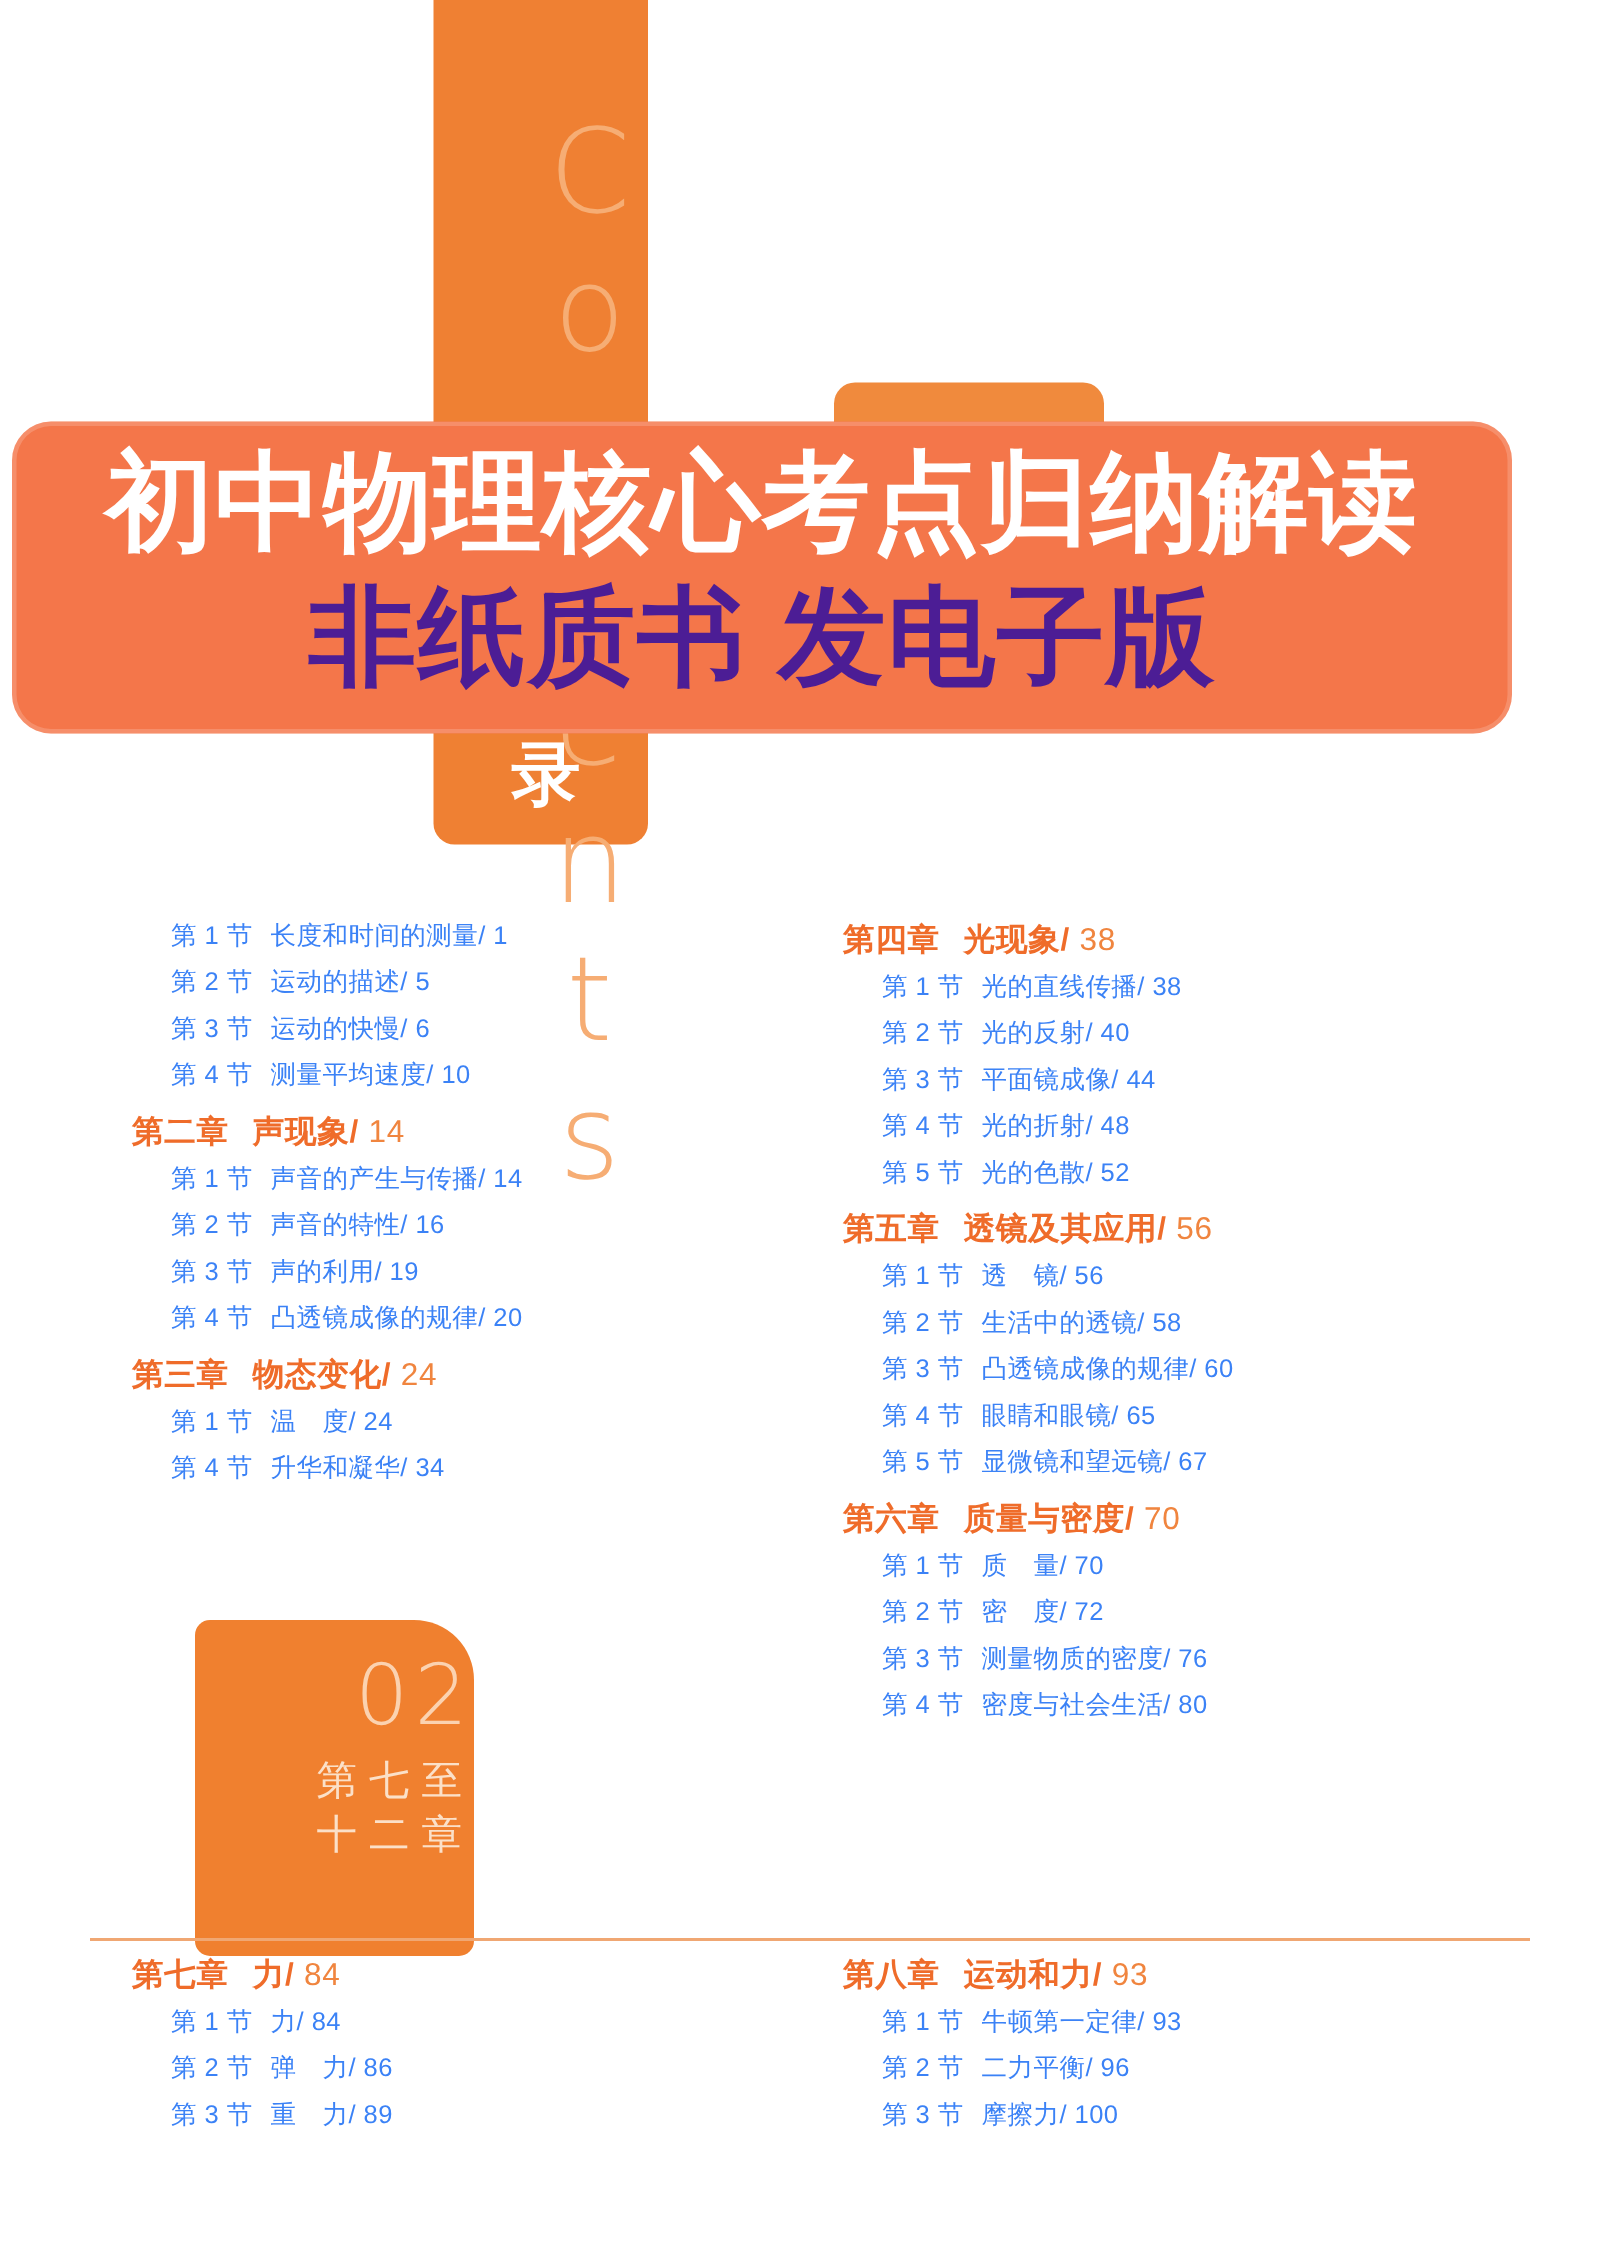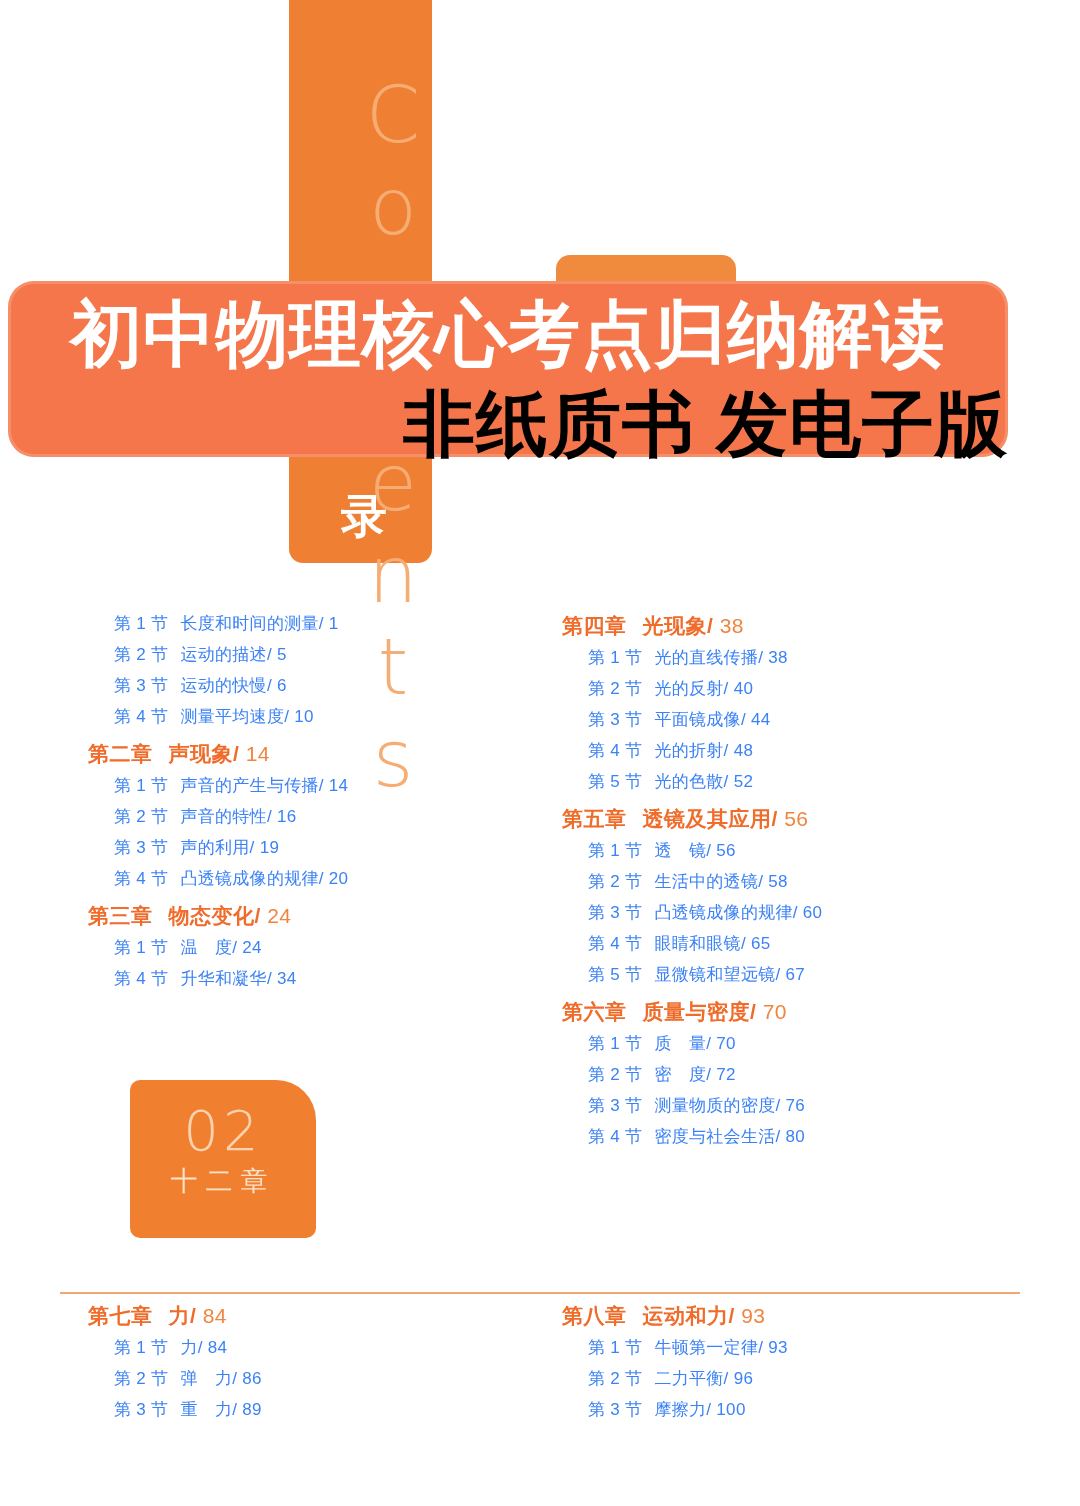--- a/index.html
+++ b/index.html
@@ -69,42 +69,42 @@
     font-weight: bold;
     letter-spacing: 2px;
   }
 
   
   .sticker {
     position: absolute;
     left: 8px;
     top: 281px;
     width: 1000px;
-    height: 176px;
+    height: 208px;
     background: #f4764a;
     border-radius: 26px;
     box-shadow: 0 0 0 3px rgba(255,255,255,0.18) inset;
   }
   .sticker .line1 {
     position: absolute;
     left: 0; right: 0;
     top: 6px;
     text-align: center;
     color: #ffffff;
     font-size: 72px;
     font-weight: bold;
     letter-spacing: 1px;
     white-space: nowrap;
   }
   .sticker .line2 {
     position: absolute;
     left: 0; right: 0;
     top: 96px;
-    text-align: right;
-    color: #000000;
+    text-align: center;
+    color: #4c1d95;
     font-size: 72px;
     font-weight: bold;
     letter-spacing: 1px;
     white-space: nowrap;
   }
 
   
   .toc {
     position: absolute;
     left: 0;
@@ -138,25 +138,25 @@
   }
   .section .snum { margin-right: 12px; }
   .group { margin-bottom: 12px; }
 
   
   .badge {
     position: absolute;
     left: 130px;
     top: 1080px;
     width: 186px;
-    height: 158px;
+    height: 224px;
     background: #f0802f;
     border-radius: 10px 40px 10px 10px;
     color: #ffffff;
-    text-align: center;
+    text-align: right;
   }
   .badge .bnum {
     margin-top: 18px;
     font-size: 56px;
     font-family: "DejaVu Sans", sans-serif;
     font-weight: 300;
     letter-spacing: 4px;
     color: #fbd2b0;
   }
   .badge .btext1, .badge .btext2 {
@@ -243,20 +243,21 @@
         <div class="section"><span class="snum">第 1 节</span><span>质　量/</span><span> 70</span></div>
         <div class="section"><span class="snum">第 2 节</span><span>密　度/</span><span> 72</span></div>
         <div class="section"><span class="snum">第 3 节</span><span>测量物质的密度/</span><span> 76</span></div>
         <div class="section"><span class="snum">第 4 节</span><span>密度与社会生活/</span><span> 80</span></div>
       </div>
     </div>
 </div>
 
 <div class="badge">
   <div class="bnum">02</div>
+  <div class="btext1">第七至</div>
   <div class="btext2">十二章</div>
 </div>
 
 <div class="divider"></div>
 
 <div class="toc toc2">
   <div class="col col-left" id="col-left-2">
       <div class="group">
         <div class="chapter"><span class="cnum">第七章</span><span>力/</span><span class="page"> 84</span></div>
         <div class="section"><span class="snum">第 1 节</span><span>力/</span><span> 84</span></div>

